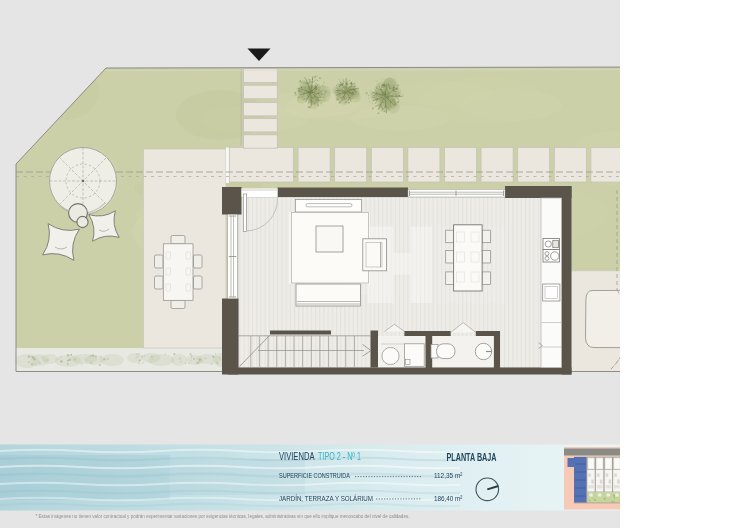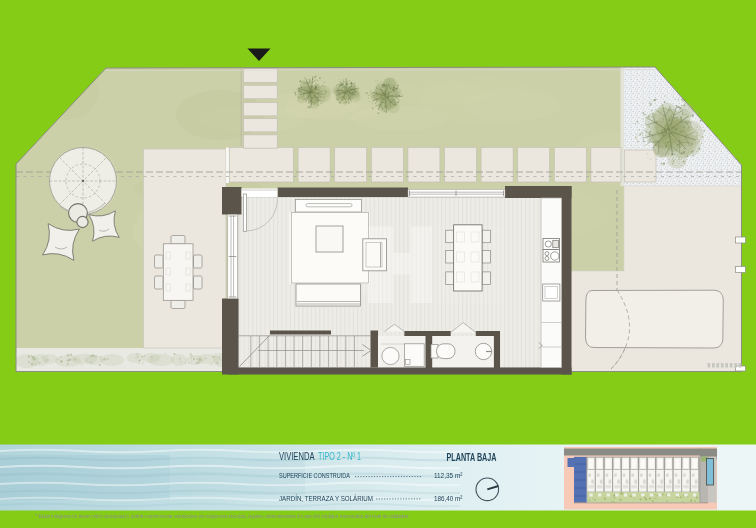--- a/index.html
+++ b/index.html
@@ -1,15 +1,15 @@
 <!DOCTYPE html>
 <html><head><meta charset="utf-8">
 <style>
 html,body{margin:0;padding:0;background:#ffffff;}
-#page{position:relative;width:756px;height:528px;background:#84cc16;overflow:hidden;}
+#page{position:relative;width:620px;height:528px;background:#e5e5e5;overflow:hidden;}
 svg{display:block}
 </style></head>
 <body>
 <div id="page">
 <svg width="756" height="528" viewBox="0 0 756 528">
 <defs>
 <pattern id="floorst" width="4.2" height="8" patternUnits="userSpaceOnUse">
   <rect width="4.2" height="8" fill="#edece7"></rect>
   <rect x="0" width="1" height="8" fill="#e3e1db"></rect>
 </pattern>

